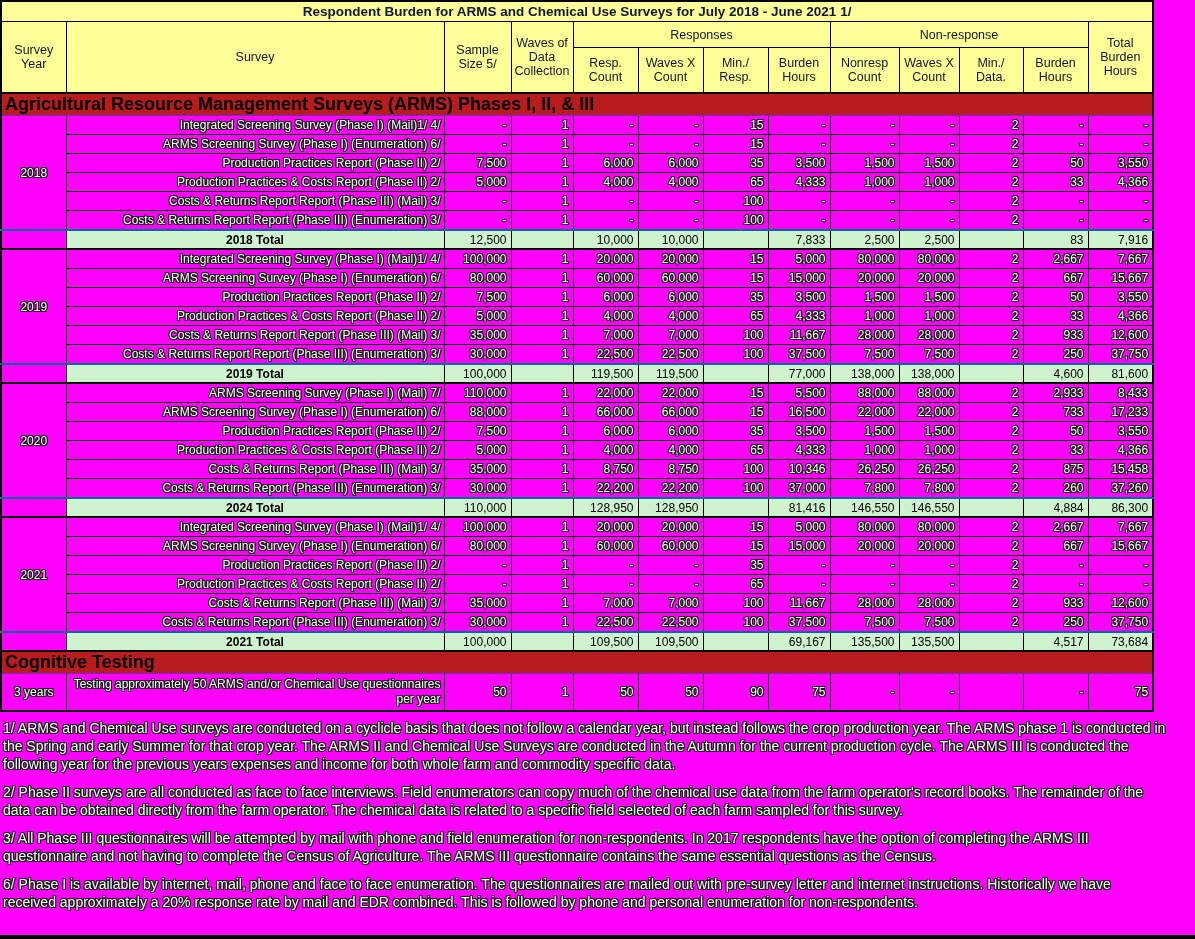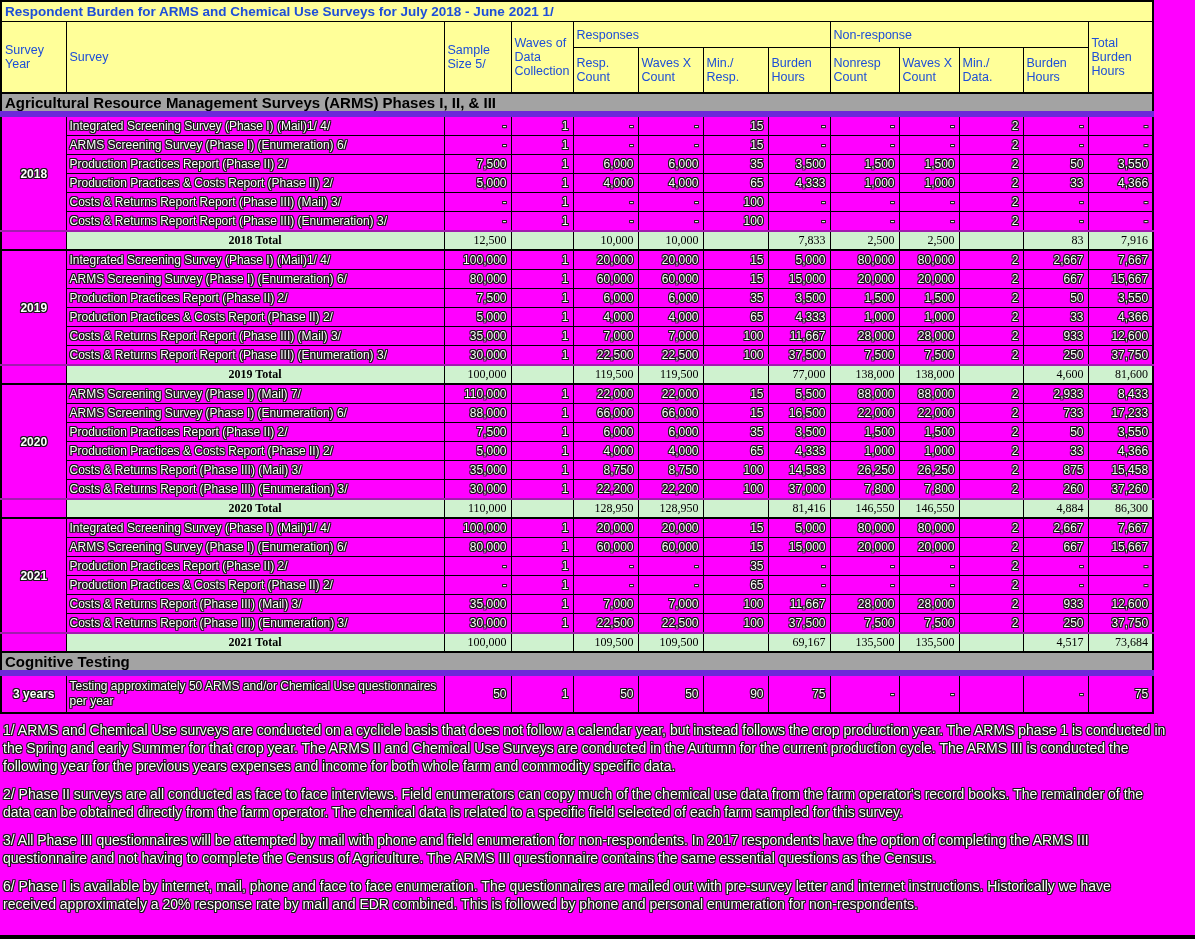--- a/index.html
+++ b/index.html
@@ -3,36 +3,36 @@
 <meta charset="utf-8">
 <style>
   html,body{margin:0;padding:0;}
   body{
     width:1195px;height:939px;position:relative;overflow:hidden;
     background:#FF00FF;
     font-family:"Liberation Sans", sans-serif;
   }
   table{border-collapse:collapse;table-layout:fixed;width:1152px;border:2px solid #000;}
   th,td{border:1px solid #000;padding:0 3px;font-size:12px;font-weight:normal;overflow:hidden;white-space:nowrap;vertical-align:middle;}
-  thead th{background:#FFFF99;text-align:left;white-space:normal;line-height:1.12;font-size:12.5px;color:#1d4ed8;}
+  thead th{background:#FFFF99;text-align:center;white-space:normal;line-height:1.12;font-size:12.5px;color:#0f172a;}
   th.title{font-weight:bold;font-size:13.5px;height:19px;}
   tr.grouprow th{height:25px;}
   tr.subrow th{height:44px;}
-  tr.section td{background:#a3a3a3;font-weight:bold;text-align:left;font-size:15px;height:16px;color:#000;border-top:2px solid #000;border-bottom:6px solid #6d28d9;}
+  tr.section td{background:#b91c1c;font-weight:bold;text-align:left;font-size:18px;height:16px;color:#000;border-top:2px solid #000;border-bottom:1px solid #6d28d9;}
   tr.datarow td{height:18px;background:#FF00FF;}
   .halo{
     color:#fff;
     text-shadow:-1px -1px 0 #1a1a1a,0 -1px 0 #1a1a1a,1px -1px 0 #1a1a1a,
                 -1px 0 0 #1a1a1a,1px 0 0 #1a1a1a,
                 -1px 1px 0 #1a1a1a,0 1px 0 #1a1a1a,1px 1px 0 #1a1a1a;
   }
   td.num{text-align:right;padding-right:4px;}
-  td.surv{text-align:left;}
-  td.year{text-align:center;font-weight:bold;}
-  tr.total td{background:#CFF2CF;height:17px;color:#000;border-top:2px solid #a21caf;border-bottom:2px solid #000;font-family:Liberation Serif, serif;}
+  td.surv{text-align:right;}
+  td.year{text-align:center;font-weight:normal;}
+  tr.total td{background:#CFF2CF;height:17px;color:#000;border-top:2px solid #0369a1;border-bottom:2px solid #000;}
   tr.total td.ycell{background:#FF00FF;}
   tr.total td.tlabel{font-weight:bold;text-align:center;}
   tr.total td.num{font-weight:normal;}
   tr.cogrow td{height:36px;background:#FF00FF;}
   tr.cogrow td.surv{white-space:normal;line-height:1.25;margin-top:33px;}
   #footnotes{margin:7px 2px 0 3px;width:1168px;}
   #footnotes p{margin:0 4px 10px 0;font-size:14px;line-height:18px;}
   #bottom-edge{position:absolute;left:0;bottom:0;width:1195px;height:4px;background:#000;}
 </style>
 </head>
@@ -339,21 +339,21 @@
         <td class="halo num">33</td>
         <td class="halo num">4,366</td>
       </tr>
       <tr class="datarow">
         <td class="halo surv">Costs &amp; Returns Report (Phase III) (Mail) 3/</td>
         <td class="halo num">35,000</td>
         <td class="halo num">1</td>
         <td class="halo num">8,750</td>
         <td class="halo num">8,750</td>
         <td class="halo num">100</td>
-        <td class="halo num">14,583</td>
+        <td class="halo num">10,346</td>
         <td class="halo num">26,250</td>
         <td class="halo num">26,250</td>
         <td class="halo num">2</td>
         <td class="halo num">875</td>
         <td class="halo num">15,458</td>
       </tr>
       <tr class="datarow">
         <td class="halo surv">Costs &amp; Returns Report (Phase III) (Enumeration) 3/</td>
         <td class="halo num">30,000</td>
         <td class="halo num">1</td>
@@ -362,21 +362,21 @@
         <td class="halo num">100</td>
         <td class="halo num">37,000</td>
         <td class="halo num">7,800</td>
         <td class="halo num">7,800</td>
         <td class="halo num">2</td>
         <td class="halo num">260</td>
         <td class="halo num">37,260</td>
       </tr>
       <tr class="total">
         <td class="ycell"></td>
-        <td class="tlabel">2020 Total</td>
+        <td class="tlabel">2024 Total</td>
         <td class="num">110,000</td>
         <td class="num"></td>
         <td class="num">128,950</td>
         <td class="num">128,950</td>
         <td class="num"></td>
         <td class="num">81,416</td>
         <td class="num">146,550</td>
         <td class="num">146,550</td>
         <td class="num"></td>
         <td class="num">4,884</td>

